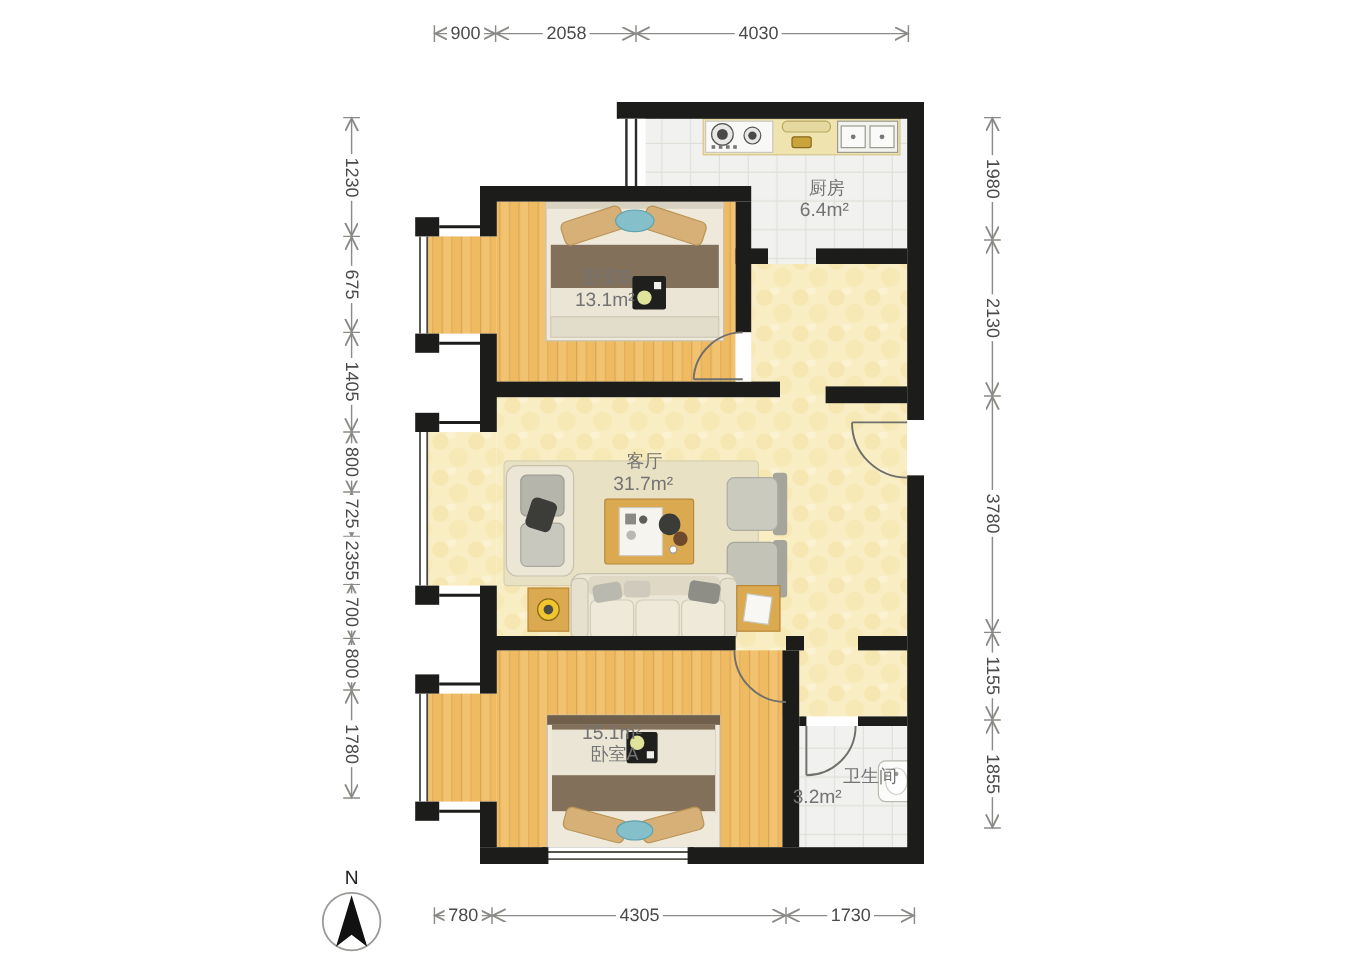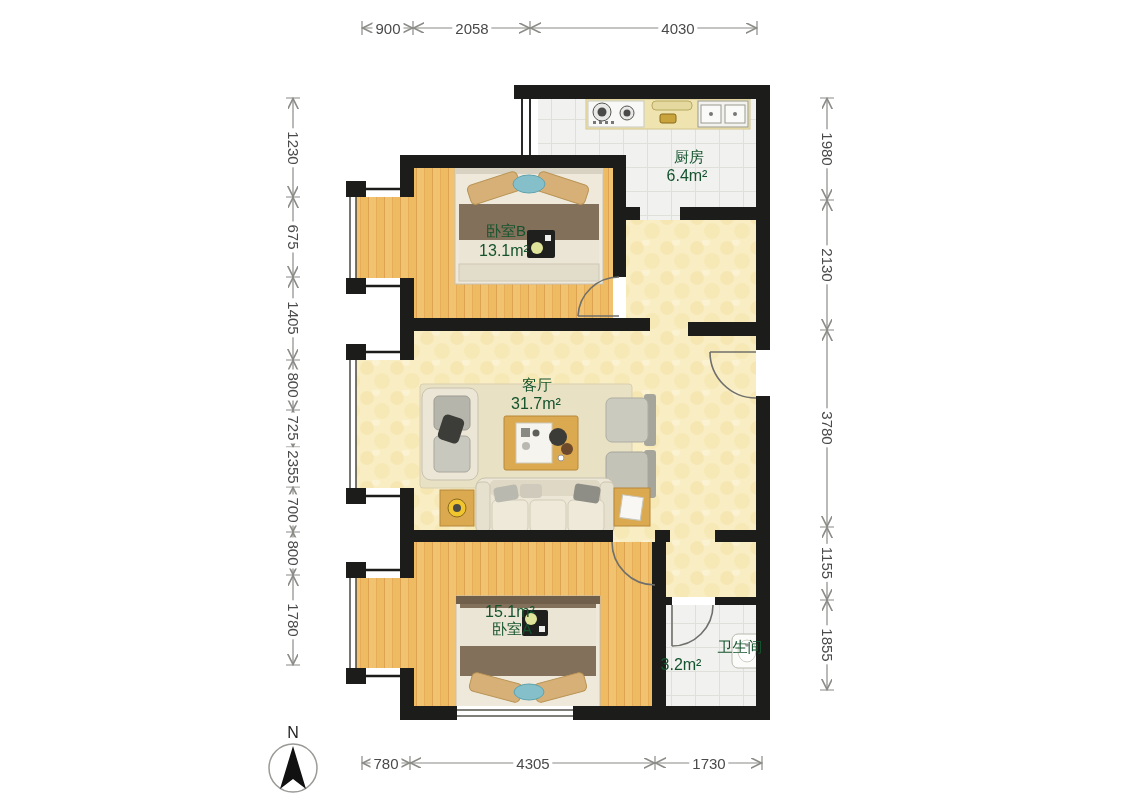--- a/index.html
+++ b/index.html
@@ -1,19 +1,19 @@
 <!DOCTYPE html>
 <html><head>
 <meta charset="utf-8">
 <style>
   html,body{margin:0;padding:0;background:#ffffff;}
   #stage{position:relative;width:1125px;height:800px;background:#ffffff;overflow:hidden;
          font-family:"Liberation Sans", sans-serif;}
   #plan-svg{position:absolute;left:0;top:0;}
-  .lbl{position:absolute;transform:translate(-50%,-50%);white-space:nowrap;color:#14532d;}
+  .lbl{position:absolute;transform:translate(-50%,-50%);white-space:nowrap;color:#737373;}
   .room-name{font-size:15px;}
   .room-area{font-size:16px;}
   .dim{position:absolute;transform:translate(-50%,-50%);white-space:nowrap;
        font-size:15px;color:#4a4a4a;background:#ffffff;padding:0 3px;line-height:1;}
   .dim.v{transform:translate(-50%,-50%) rotate(90deg);}
   .compass-n{position:absolute;transform:translate(-50%,-50%);font-size:16px;color:#222;}
 </style>
 </head>
 <body>
 
@@ -277,26 +277,26 @@
 </svg>
 
 <div class="lbl room-name" style="left:689px;top:157px">厨房</div>
 <div class="lbl room-area" style="left:687px;top:176px">6.4m²</div>
 <div class="lbl room-name" style="left:506px;top:231px">卧室B</div>
 <div class="lbl room-area" style="left:504px;top:251px">13.1m²</div>
 <div class="lbl room-name" style="left:537px;top:385px">客厅</div>
 <div class="lbl room-area" style="left:536px;top:404px">31.7m²</div>
 <div class="lbl room-name" style="left:512px;top:629px">卧室A</div>
 <div class="lbl room-area" style="left:510px;top:612px">15.1m²</div>
-<div class="lbl room-name" style="left:740px;top:647px">卫生间</div>
+<div class="lbl room-name" style="left:725px;top:647px">卫生间</div>
 <div class="lbl room-area" style="left:681px;top:665px">3.2m²</div>
 
 <div class="dim" style="left:388px;top:28px">900</div>
 <div class="dim" style="left:472px;top:28px">2058</div>
-<div class="dim" style="left:678px;top:28px">4030</div>
+<div class="dim" style="left:632px;top:28px">4030</div>
 
 <div class="dim" style="left:386px;top:763px">780</div>
 <div class="dim" style="left:533px;top:763px">4305</div>
 <div class="dim" style="left:709px;top:763px">1730</div>
 
 <div class="dim v" style="left:293px;top:148px">1230</div>
 <div class="dim v" style="left:293px;top:237px">675</div>
 <div class="dim v" style="left:293px;top:318px">1405</div>
 <div class="dim v" style="left:293px;top:385px">800</div>
 <div class="dim v" style="left:293px;top:428px">725</div>

